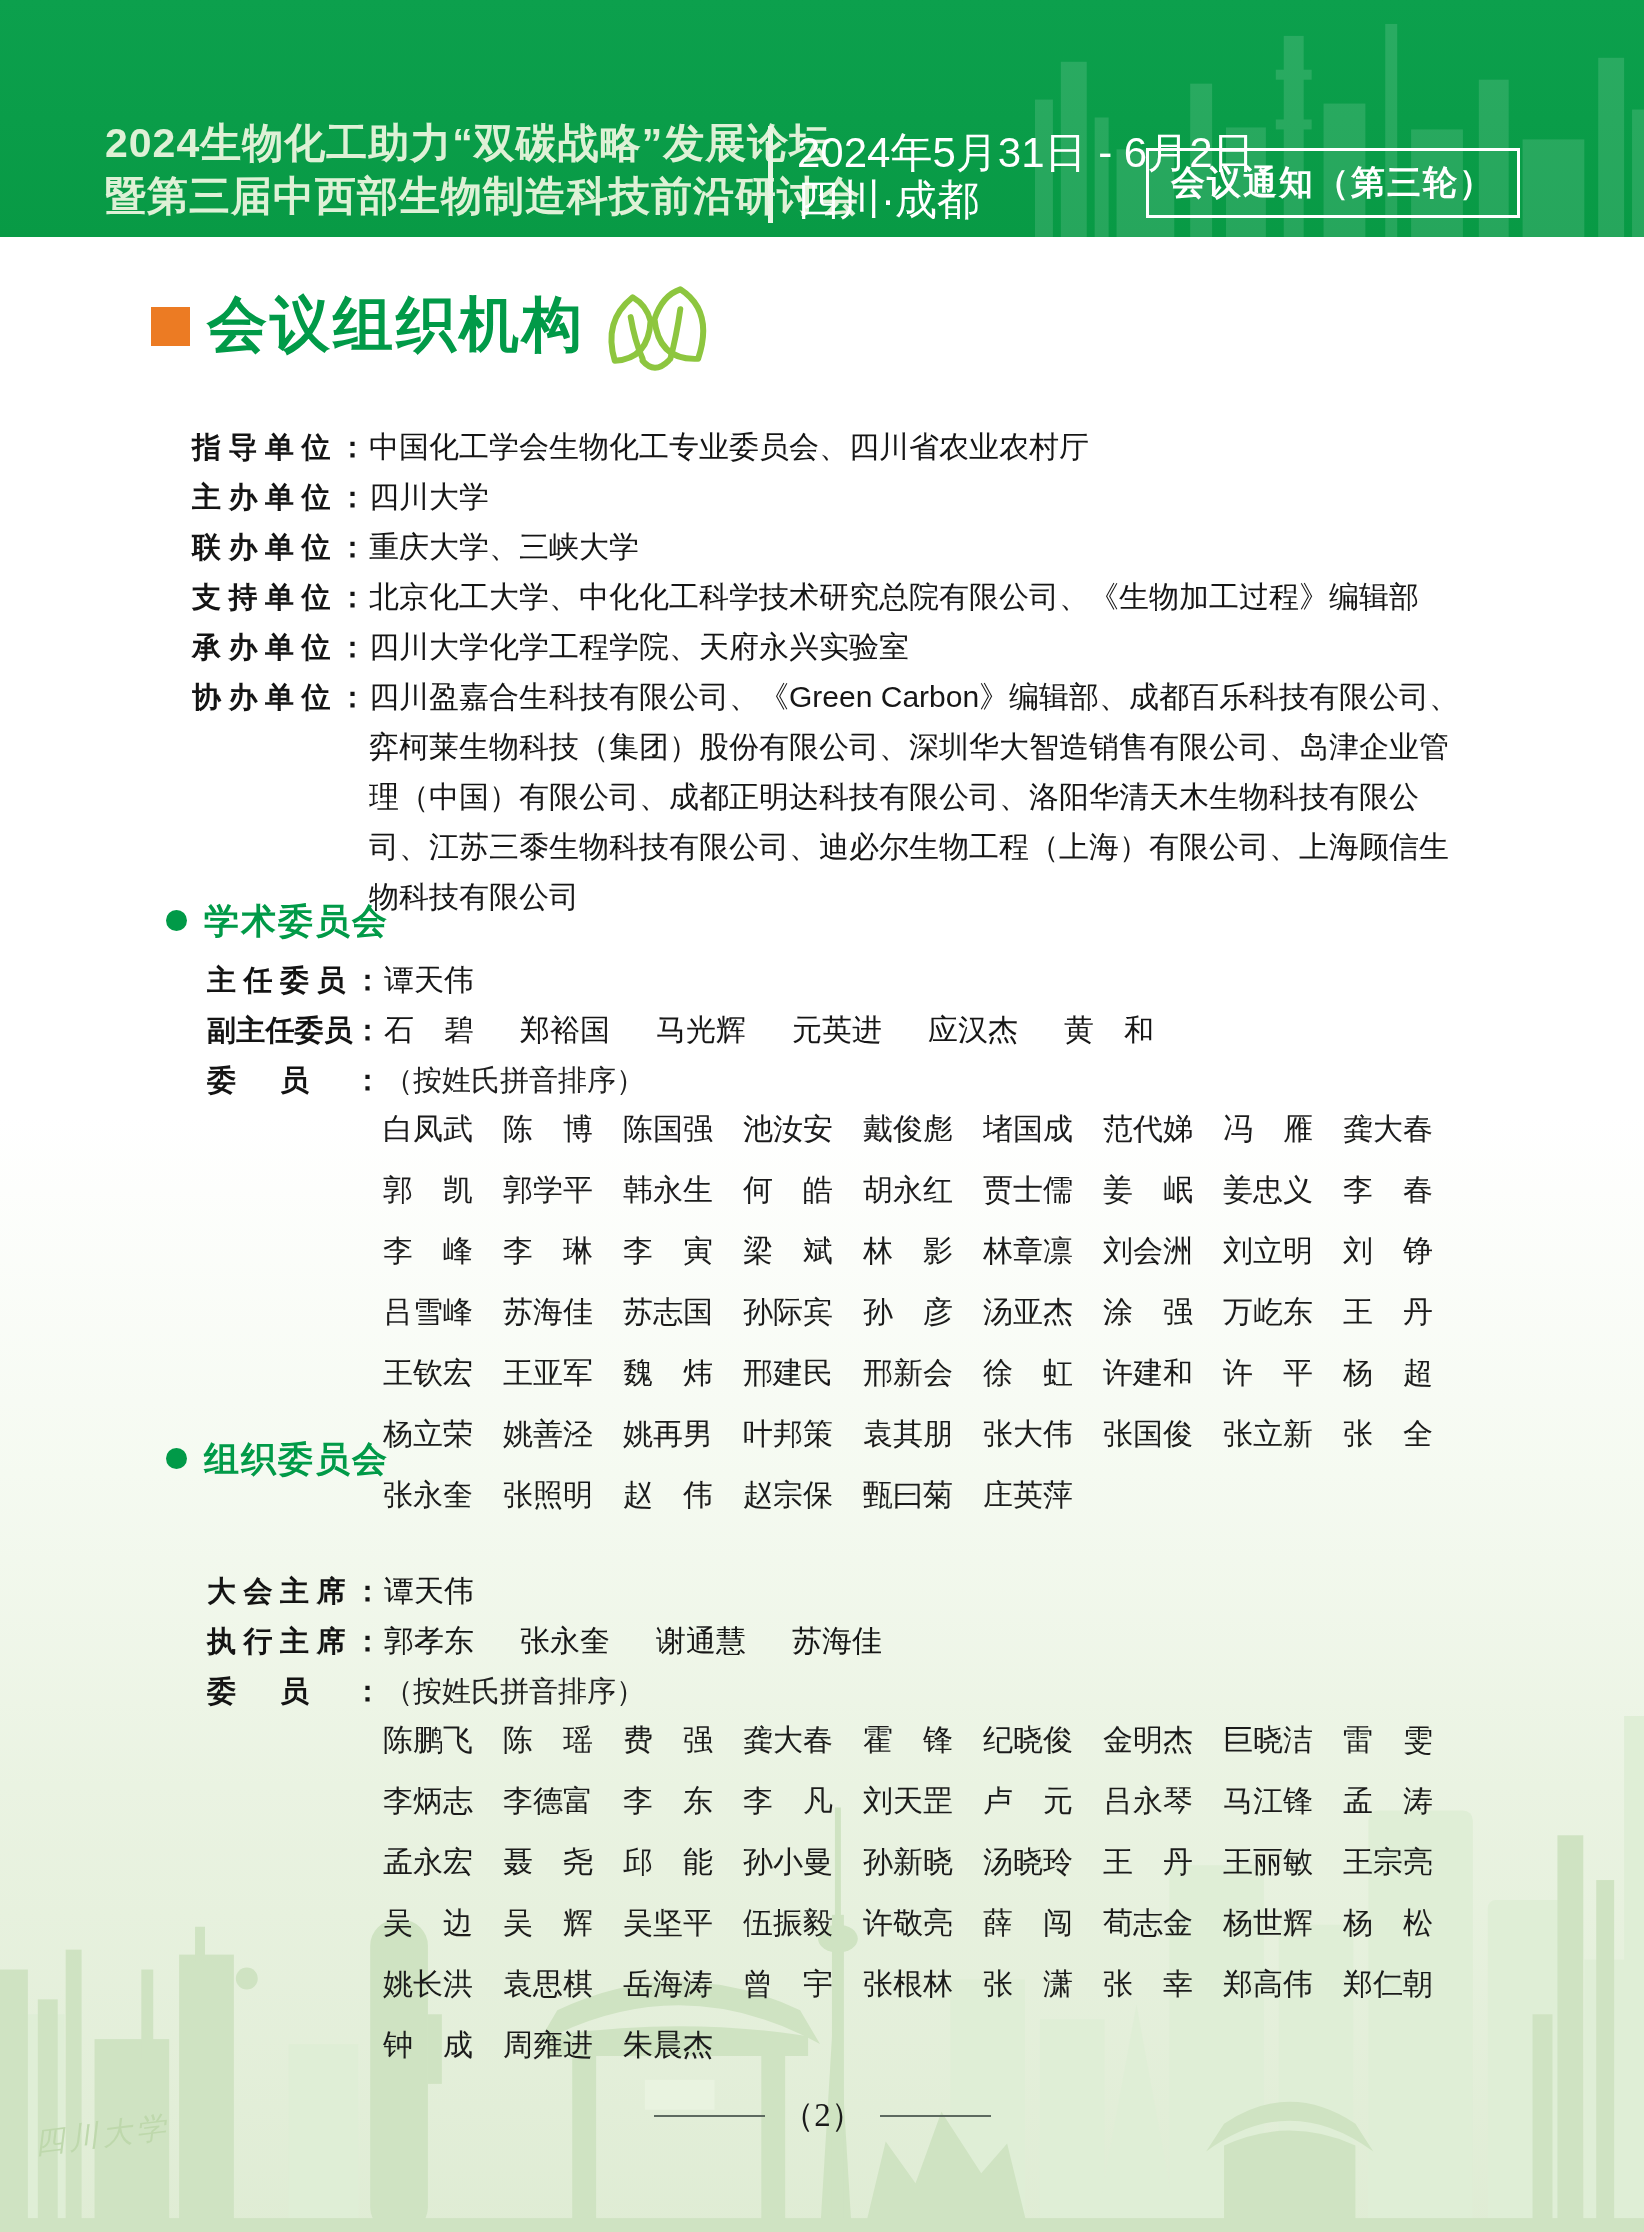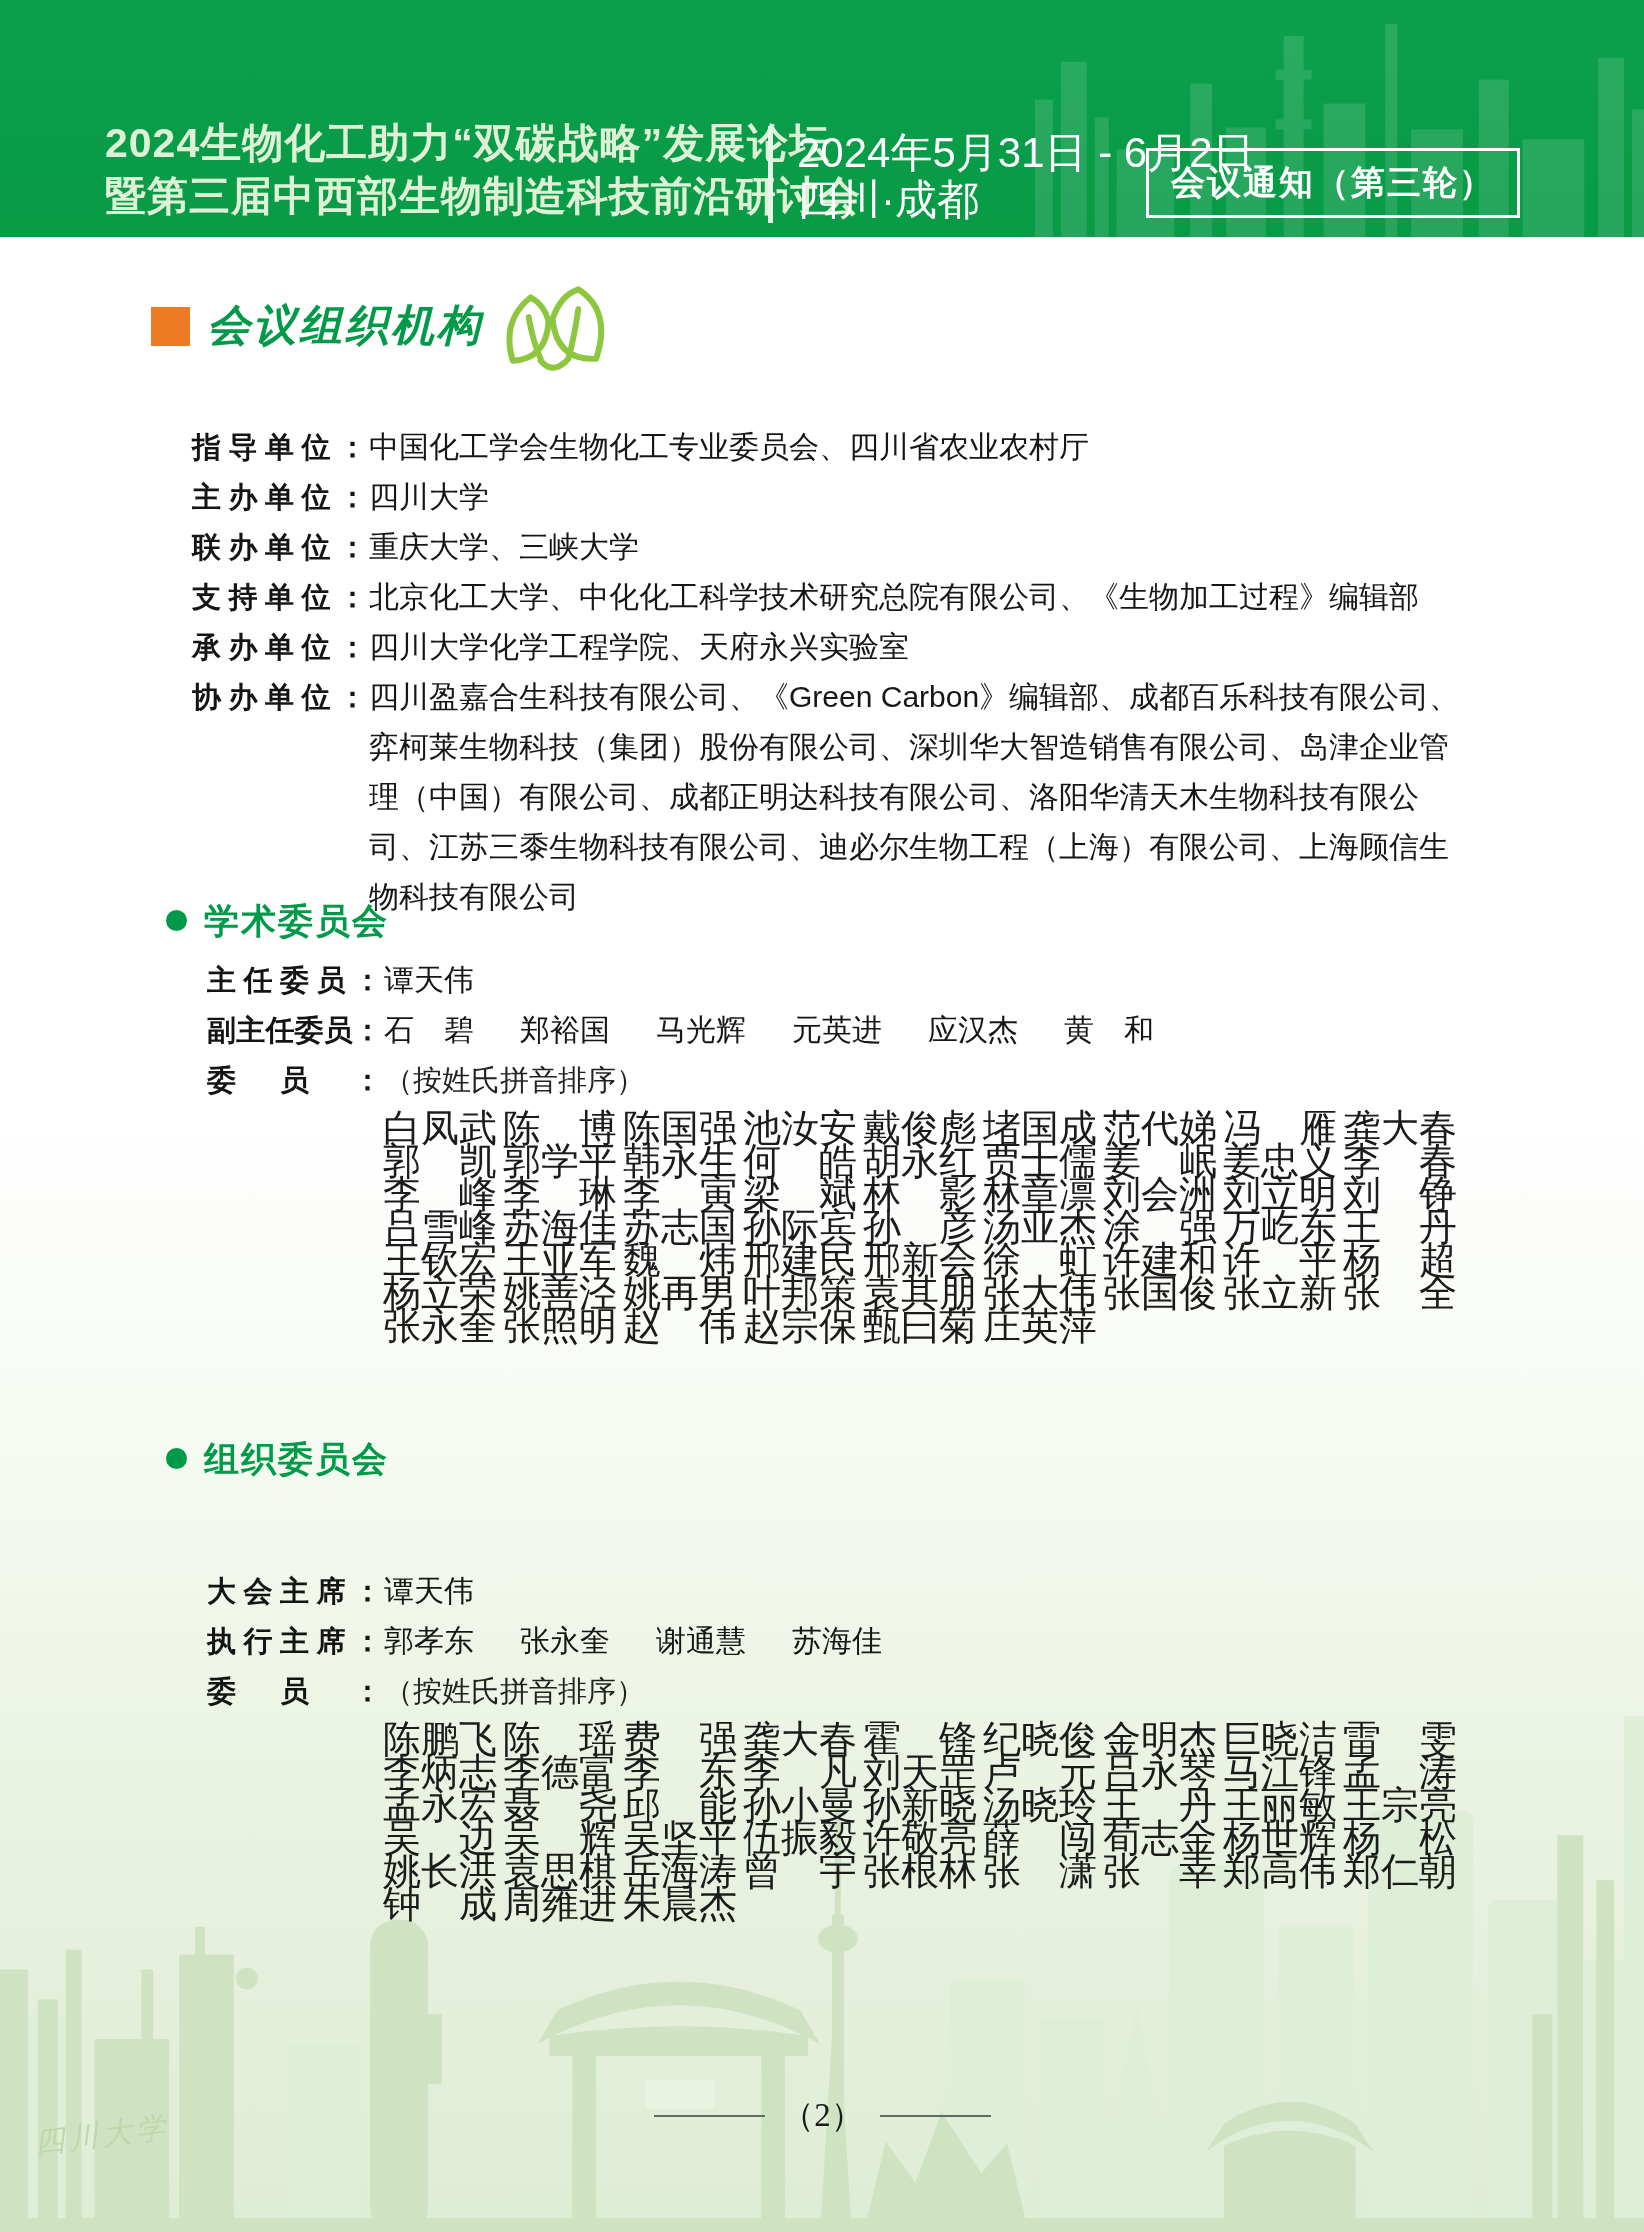--- a/index.html
+++ b/index.html
@@ -13,38 +13,38 @@
   .band-title{position:absolute;left:105px;top:117px;font-size:41px;font-weight:700;
               line-height:53px;color:#def1d6;letter-spacing:1px;white-space:nowrap;}
   .band-divider{position:absolute;left:768px;top:126px;width:5px;height:97px;background:#e9f5e4;}
   .band-meta{position:absolute;left:797px;top:129px;font-size:42px;line-height:47px;color:#ffffff;}
   .badge{position:absolute;left:1146px;top:148px;border:3px solid #ffffff;color:#ffffff;
          font-size:34px;font-weight:700;padding:9px 22px;letter-spacing:2px;white-space:nowrap;}
   
   .content{position:absolute;inset:0;z-index:2;}
   .section-head{position:absolute;top:295px;left:151px;display:flex;align-items:flex-start;}
   .orange-sq{width:39px;height:39px;background:#EC7B23;margin-top:12px;}
-  .section-head h1{margin:0 0 0 17px;font-size:43px;line-height:60px;color:#019A48;
-                   font-weight:700;letter-spacing:3px;white-space:nowrap;font-style:italic;}
+  .section-head h1{margin:0 0 0 17px;font-size:60px;line-height:60px;color:#019A48;
+                   font-weight:700;letter-spacing:3px;white-space:nowrap;}
   .leaf{margin-left:8px;margin-top:-12px;}
   
   .units{position:absolute;top:422px;left:192px;width:1294px;}
   .u-row{display:flex;align-items:flex-start;line-height:50px;}
   .u-label{flex:0 0 175px;font-weight:700;font-size:29px;color:#141414;
            text-align:justify;text-align-last:justify;}
   .u-value{width:1106px;font-size:30px;color:#161616;margin-left:2px;}
   .subhead{position:absolute;display:flex;align-items:flex-start;left:166px;}
   .subhead .dot{width:21px;height:21px;border-radius:50%;background:#019A48;margin-top:12px;}
   .subhead h2{margin:0 0 0 17px;font-size:35px;line-height:46px;color:#019A48;
               font-weight:700;letter-spacing:2px;white-space:nowrap;}
   .c-rows{position:absolute;left:207px;width:1294px;}
   .names{display:inline-flex;gap:46px;}
   .note{font-family:"Liberation Serif", serif;font-size:29px;color:#222222;}
   .grid{position:absolute;left:383px;display:grid;grid-template-columns:repeat(9,120px);
-        row-gap:0;line-height:33px;font-size:38px;color:#1b1b1b;}
+        row-gap:28px;line-height:33px;font-size:30px;color:#1b1b1b;}
   .grid .nm, .names .nm{white-space:nowrap;}
   
   .skyline{position:absolute;left:0;bottom:0;width:1645px;height:517px;z-index:1;}
   .watermark{position:absolute;left:34px;top:2115px;z-index:2;font-family:"Liberation Serif", serif;
              font-style:italic;font-size:30px;color:#bed8ac;transform:rotate(-7deg);letter-spacing:4px;}
   .pagenum{position:absolute;top:2093px;left:0;width:1645px;display:flex;justify-content:center;
            align-items:center;gap:16px;z-index:2;font-family:"Liberation Serif", serif;
            font-size:33px;color:#1a1a1a;}
   .pagenum .line{width:111px;height:2px;background:#5d6a60;}
 </style>

